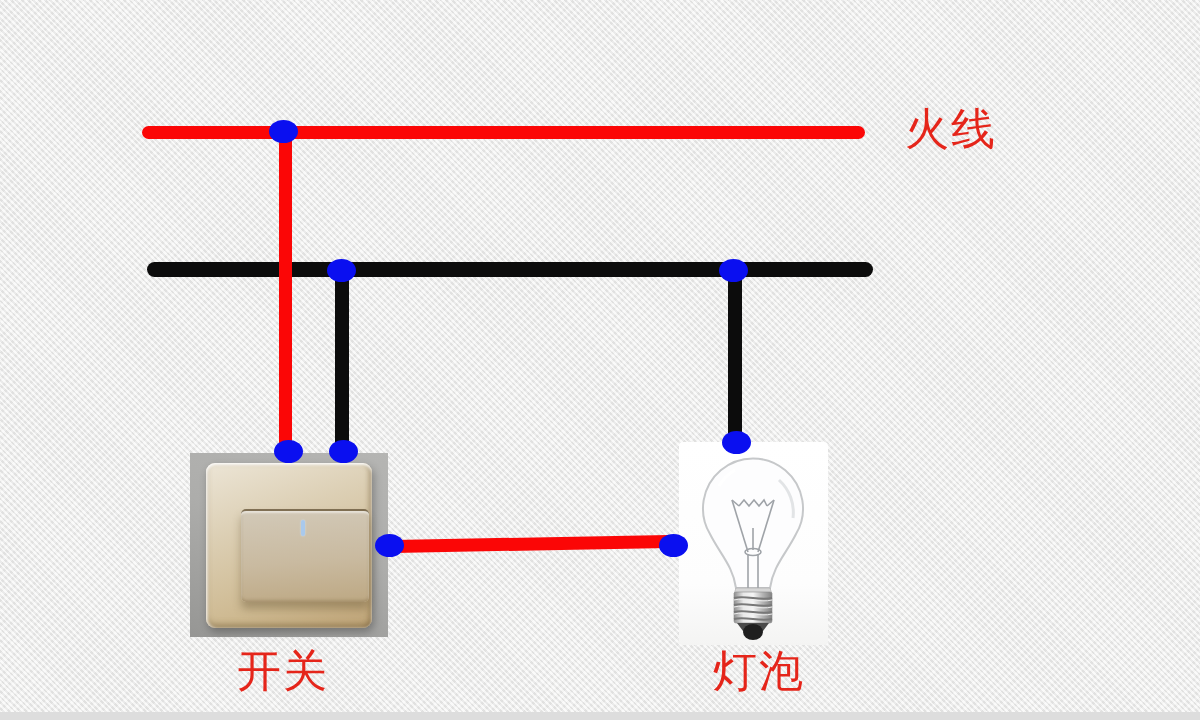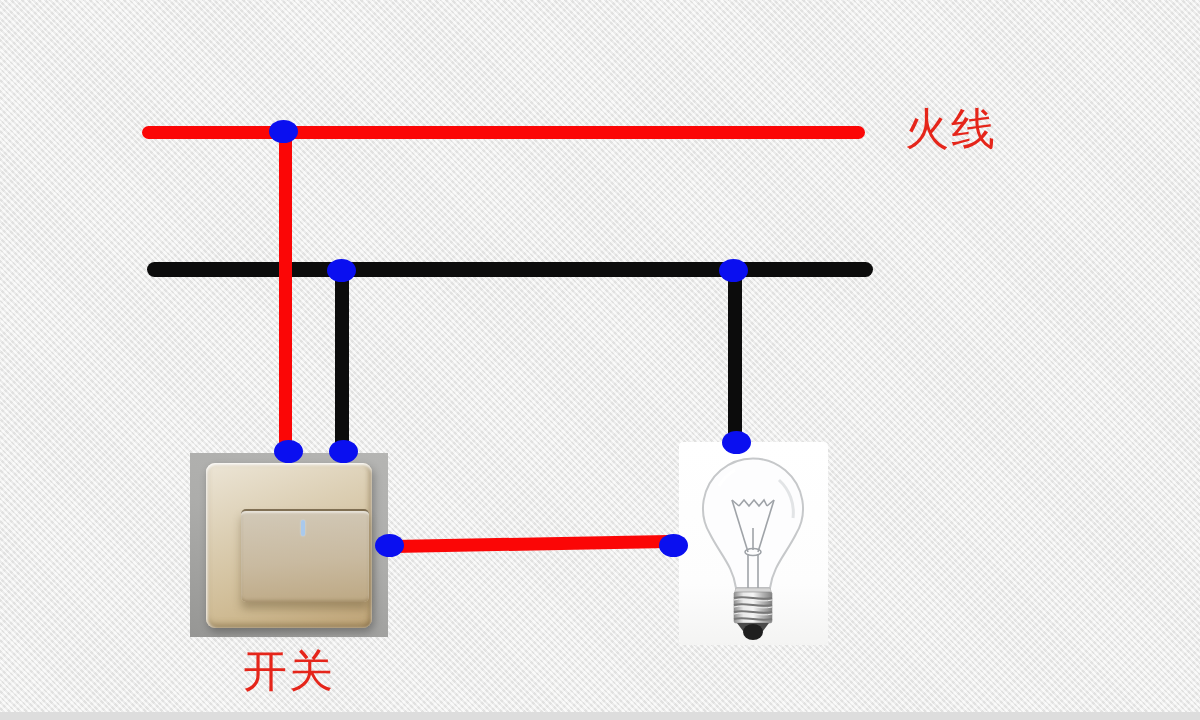--- a/index.html
+++ b/index.html
@@ -129,15 +129,16 @@
         <path d="M55,172 C66,169 82,175 93,172" fill="none" stroke="#ededed" stroke-width="1"></path>
       </g>
       <g>
         <path d="M58,181 L90,181 L84,189 L64,189 Z" fill="#4a4a4a"></path>
         <ellipse cx="74" cy="190" rx="10" ry="8" fill="#1f1f1f"></ellipse>
       </g>
     </svg>
   </div>
 
   <div class="label" style="left:905px;top:108px;">火线</div>
-  <div class="label" style="left:243px;top:650px;">开关</div>
+  <div class="label" style="left:237px;top:650px;">开关</div>
+  <div class="label" style="left:713px;top:650px;">灯泡</div>
 
 </div>
 
 </body></html>

